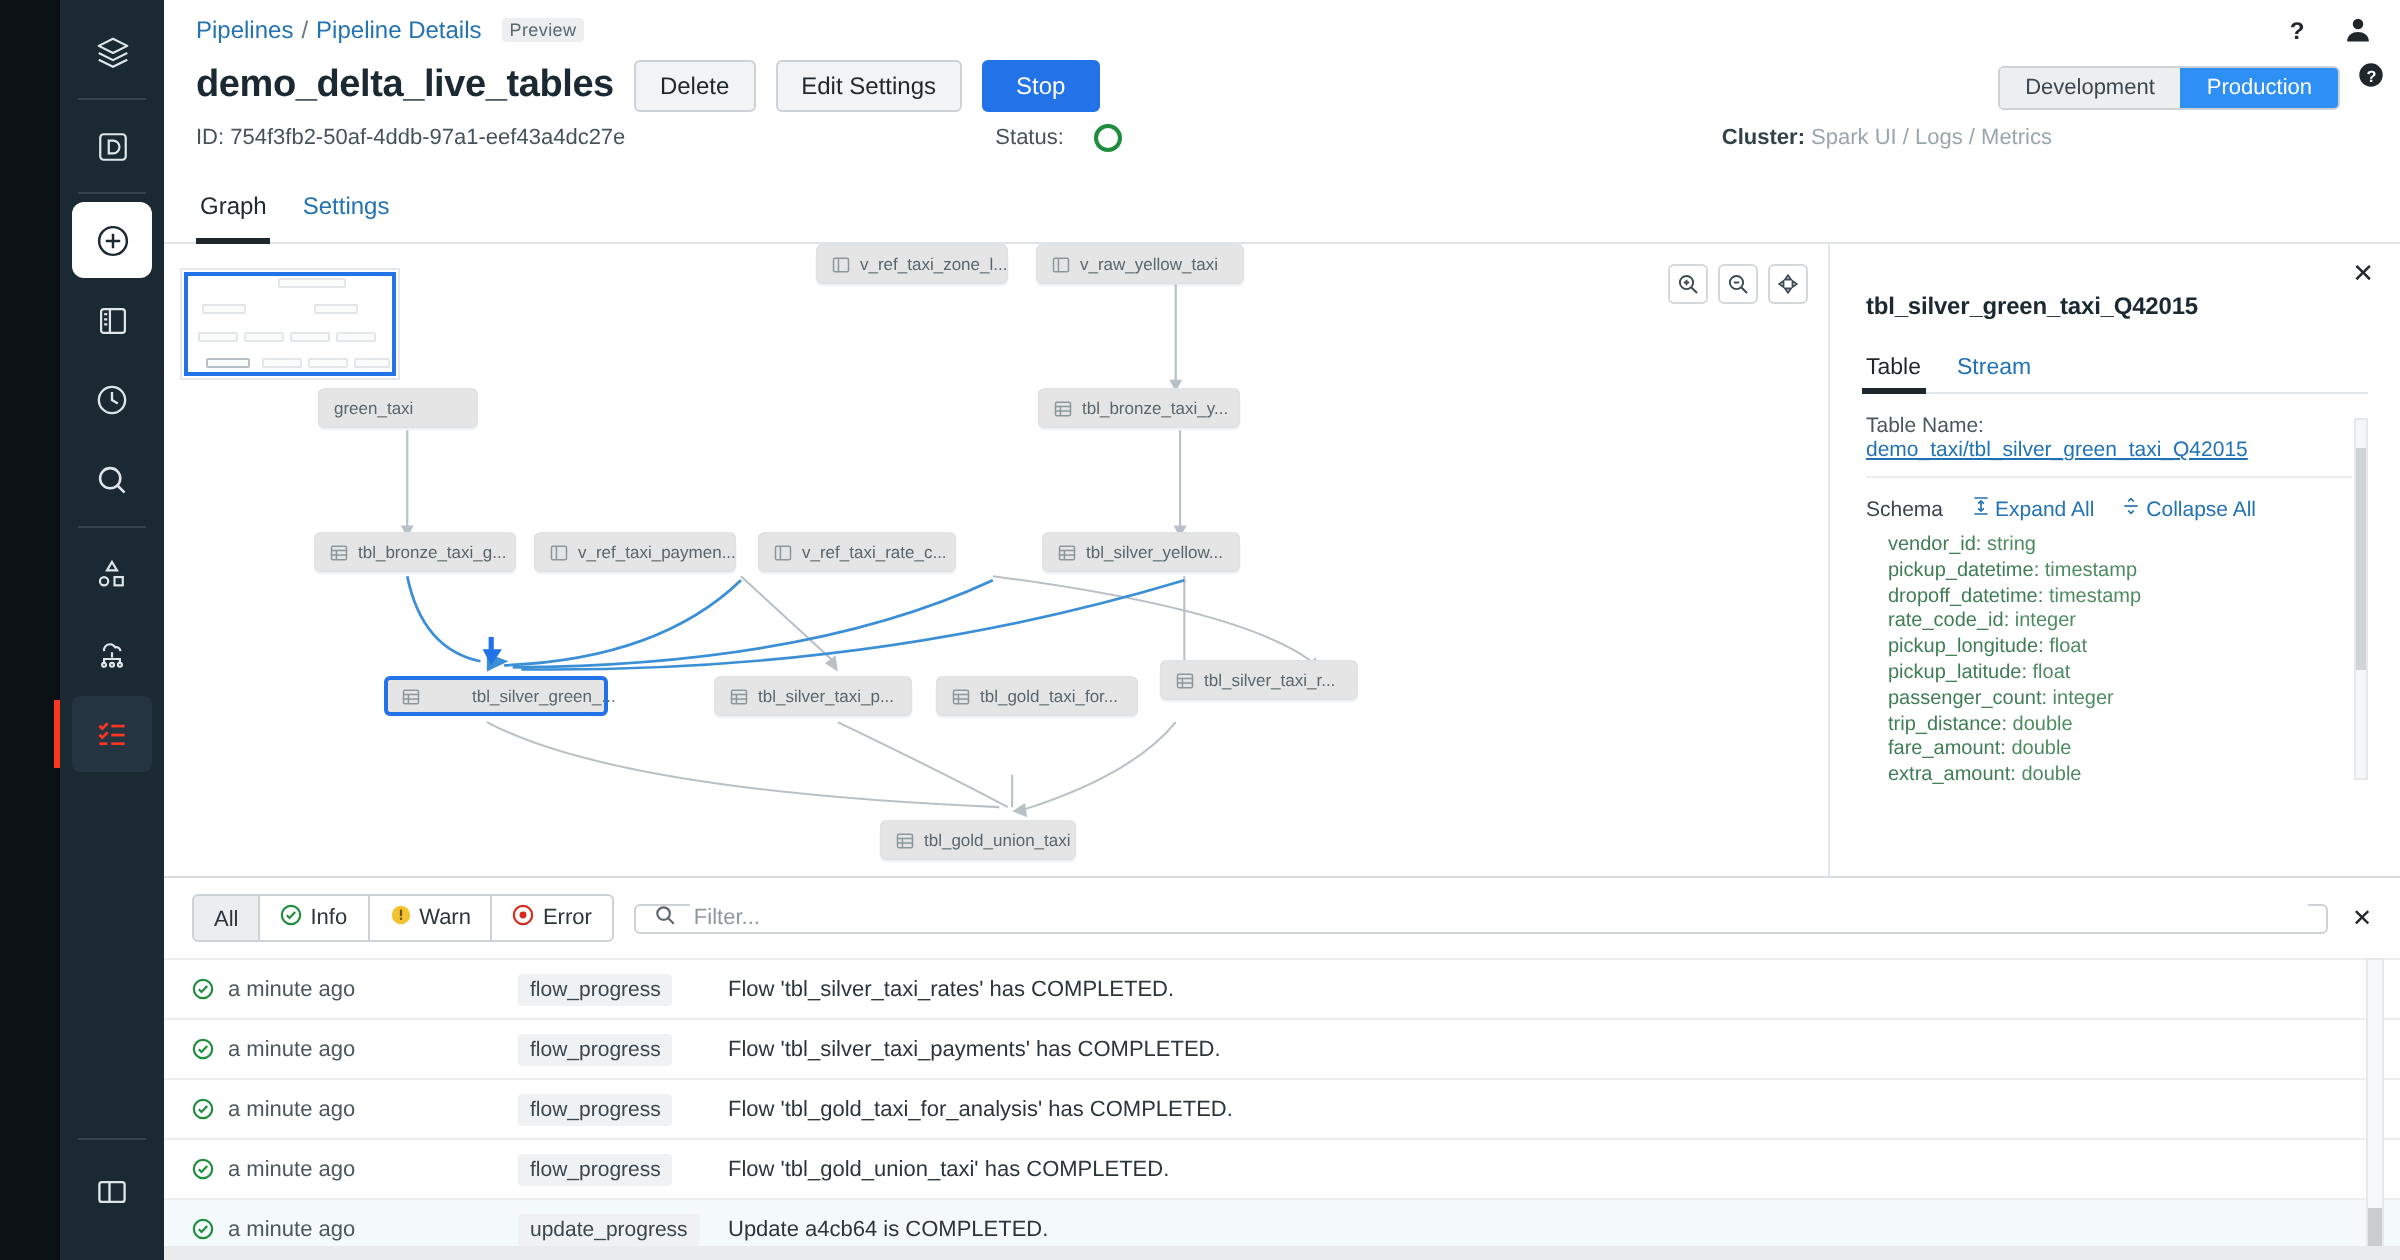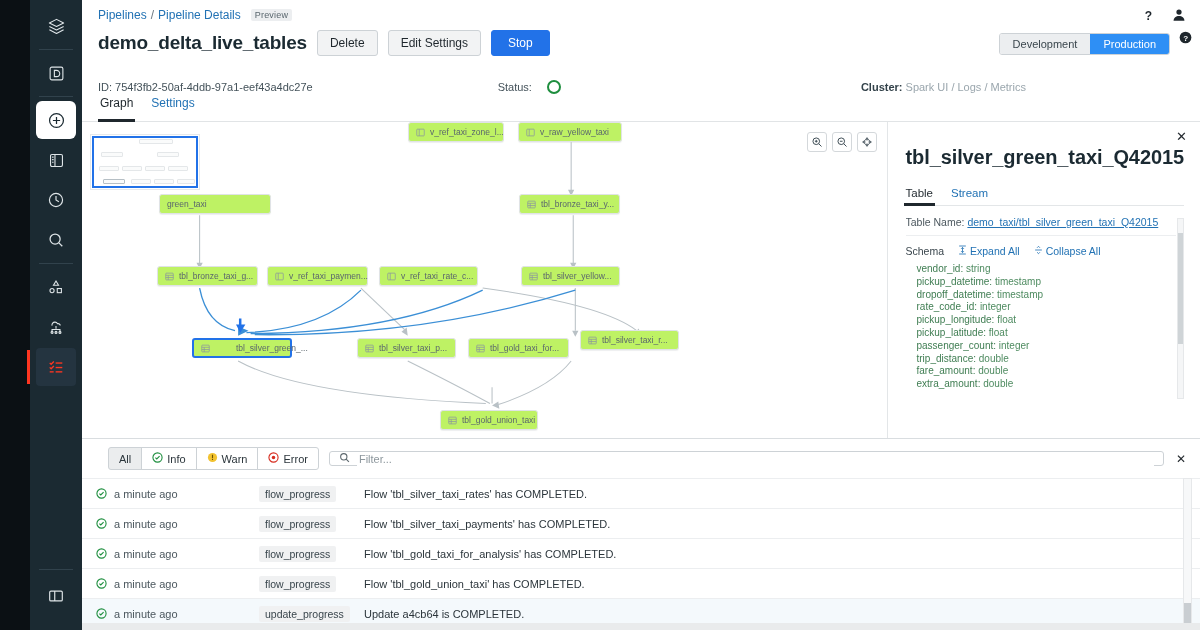--- a/index.html
+++ b/index.html
@@ -49,21 +49,21 @@
     border-radius:2px; padding:1px 4px; letter-spacing:.2px;
   }
   .title-row { display:flex; align-items:center; gap:10px; margin-top:8px; }
   .ptitle { font-size:19px; font-weight:bold; color:#1b2a32; letter-spacing:-.2px; }
   .btn {
     font-family:"Liberation Sans", sans-serif;
     font-size:12px; padding:4px 12px; border:1px solid #cdd2d6; background:#f2f3f4;
     color:#1f272d; border-radius:3px; line-height:16px; cursor:pointer;
   }
   .btn.primary { background:#2272e8; border-color:#2272e8; color:#fff; padding:4px 16px; }
-  .meta-row { display:flex; align-items:center; margin-top:24px; font-size:11px; color:#44525a; }
+  .meta-row { display:flex; align-items:center; margin-top:6px; font-size:11px; color:#44525a; }
   .meta-id { color:#44525a; }
   .meta-status { margin-left:185px; display:flex; align-items:center; gap:15px; }
   .status-ring { width:14px; height:14px; border:2px solid #1e8e3e; border-radius:50%; }
   .meta-cluster { margin-left:300px; }
   .meta-cluster b { font-weight:bold; color:#33424a; }
   .meta-cluster a { color:#9aa6ad; text-decoration:none; }
 
   .topright { position:absolute; right:14px; top:8px; display:flex; align-items:center; gap:16px; }
   .icon-btn { color:#1f272d; cursor:pointer; display:flex; }
   .envswitch { position:absolute; right:30px; top:33px; display:flex; border-radius:3px; overflow:hidden; border:1px solid #cdd2d6; }
@@ -88,33 +88,33 @@
     display:flex; align-items:center; justify-content:center; cursor:pointer; color:#3c4a52;
   }
   .minimap {
     position:absolute; left:8px; top:12px; width:110px; height:56px;
     background:#fff; border:1px solid #e6e9eb; z-index:4; overflow:hidden;
   }
   .minimap .vp { position:absolute; left:1px; top:1px; right:1px; bottom:1px; border:2px solid #2272e8; }
   .mini-node { position:absolute; background:#fafbfb; border:1px solid #e4e7e9; height:5px; border-radius:1px; }
 
   .node {
-    position:absolute; height:20px; background:#bef264; border:1px solid #e0e3e6;
+    position:absolute; height:20px; background:#e5e5e5; border:1px solid #e0e3e6;
     border-radius:3px; box-shadow:0 1px 1px rgba(20,30,40,.07);
     display:flex; align-items:center; gap:5px; padding:0 7px;
     font-size:8.5px; color:#5a666d; white-space:nowrap; cursor:pointer;
   }
   .node.sel { border:2px solid #2272e8; box-shadow:none; }
   .node .ni { flex:0 0 9px; color:#8b979d; display:flex; }
   svg.edges { position:absolute; left:0; top:0; width:100%; height:100%; pointer-events:none; }
 
   
   .detail { flex:0 0 285px; background:#fff; position:relative; padding:14px 16px 0 18px; }
   .detail-close { position:absolute; right:13px; top:8px; font-size:13px; color:#23292e; cursor:pointer; line-height:1; }
-  .detail h2 { margin:10px 0 0 0; font-size:20px; font-weight:bold; color:#1b2a32; letter-spacing:-.1px; }
+  .detail h2 { margin:10px 0 0 0; font-size:12px; font-weight:bold; color:#1b2a32; letter-spacing:-.1px; }
   .dtabs { display:flex; gap:18px; margin-top:18px; border-bottom:1px solid #e3e6e8; }
   .dtab { font-size:11.5px; color:#2272b4; padding-bottom:6px; cursor:pointer; position:relative; }
   .dtab.on { color:#1f272d; }
   .dtab.on:after { content:""; position:absolute; left:-2px; right:-2px; bottom:-1px; height:3px; background:#1f272d; }
   .dbody { position:relative; margin-top:10px; height:185px; overflow:hidden; padding-right:8px; }
   .tname { font-size:10.5px; color:#4b575e; padding-bottom:7px; border-bottom:1px solid #eceef0; }
   .tname a { color:#2272b4; text-decoration:underline; }
   .schema-head { display:flex; align-items:flex-end; gap:14px; margin-top:9px; font-size:10.5px; color:#3a464d; }
   .schema-head .lnk { color:#2272b4; cursor:pointer; display:flex; align-items:center; gap:3px; }
   .fields { margin-top:6px; font-size:10px; line-height:12.8px; color:#3f7d52; padding-left:11px; }
@@ -123,21 +123,21 @@
   .dscroll i { position:absolute; left:0; right:0; top:8%; height:62%; background:#cfd4d7; display:block; }
 
   
   .logpanel { flex:0 0 192px; border-top:1px solid #d9dde0; background:#fff; position:relative; }
   .logbar { display:flex; align-items:center; gap:0; padding:8px 10px 8px 14px; }
   .chips { display:flex; }
   .chip {
     font-size:11px; padding:4px 10px; border:1px solid #cdd2d6; background:#fff; color:#2b353b;
     display:flex; align-items:center; gap:4px; cursor:pointer; margin-left:-1px;
   }
-  .chip:first-child { border-radius:3px 0 0 3px; margin-left:12px; background:#ebedee;align-items:flex-end; }
+  .chip:first-child { border-radius:3px 0 0 3px; margin-left:0; background:#ebedee;align-items:flex-end; }
   .chip:last-child { border-radius:0 3px 3px 0; }
   .filterbox {
     flex:1; margin-left:10px; height:15px; border:1px solid #cdd2d6; border-radius:3px;
     display:flex; align-items:center; gap:7px; padding:0 9px; color:#8d979d; font-size:11px; background:#fff;
   }
   .filterbox input {
     border:0; outline:0; flex:1; font-family:"Liberation Sans", sans-serif; font-size:11px; color:#2b353b;
   }
   .filterbox input::placeholder { color:#8d979d; }
   .log-close { margin-left:12px; margin-right:4px; font-size:12px; color:#23292e; cursor:pointer; }
@@ -413,21 +413,21 @@
         <div class="node" style="left:436px;top:0px;width:104px;">
           <span class="ni">
               <svg width="9" height="9" viewBox="0 0 12 12" fill="none" stroke="currentColor" stroke-width="1">
                 <rect x="1" y="1.5" width="10" height="9" rx="1"></rect>
                 <path d="M4.3 1.5v9"></path>
               </svg>
             </span>
           <span>v_raw_yellow_taxi</span>
         </div>
 
-        <div class="node" style="left:77px;top:72px;width:112px;">
+        <div class="node" style="left:77px;top:72px;width:80px;">
           <span>green_taxi</span>
         </div>
         <div class="node" style="left:437px;top:72px;width:101px;">
           <span class="ni">
               <svg width="9" height="9" viewBox="0 0 12 12" fill="none" stroke="currentColor" stroke-width="1">
                 <rect x="1" y="1.5" width="10" height="9" rx="1"></rect>
                 <path d="M1 4.4h10M1 7.4h10M4.3 4.4v6.1"></path>
               </svg>
             </span>
           <span>tbl_bronze_taxi_y...</span>
@@ -463,21 +463,21 @@
         <div class="node" style="left:439px;top:144px;width:99px;">
           <span class="ni">
               <svg width="9" height="9" viewBox="0 0 12 12" fill="none" stroke="currentColor" stroke-width="1">
                 <rect x="1" y="1.5" width="10" height="9" rx="1"></rect>
                 <path d="M1 4.4h10M1 7.4h10M4.3 4.4v6.1"></path>
               </svg>
             </span>
           <span>tbl_silver_yellow...</span>
         </div>
 
-        <div class="node sel" style="left:110px;top:216px;width:100px;gap:26px;">
+        <div class="node sel" style="left:110px;top:216px;width:112px;gap:26px;">
           <span class="ni">
               <svg width="9" height="9" viewBox="0 0 12 12" fill="none" stroke="currentColor" stroke-width="1">
                 <rect x="1" y="1.5" width="10" height="9" rx="1"></rect>
                 <path d="M1 4.4h10M1 7.4h10M4.3 4.4v6.1"></path>
               </svg>
             </span>
           <span>tbl_silver_green_...</span>
         </div>
         <div class="node" style="left:275px;top:216px;width:99px;">
           <span class="ni">

